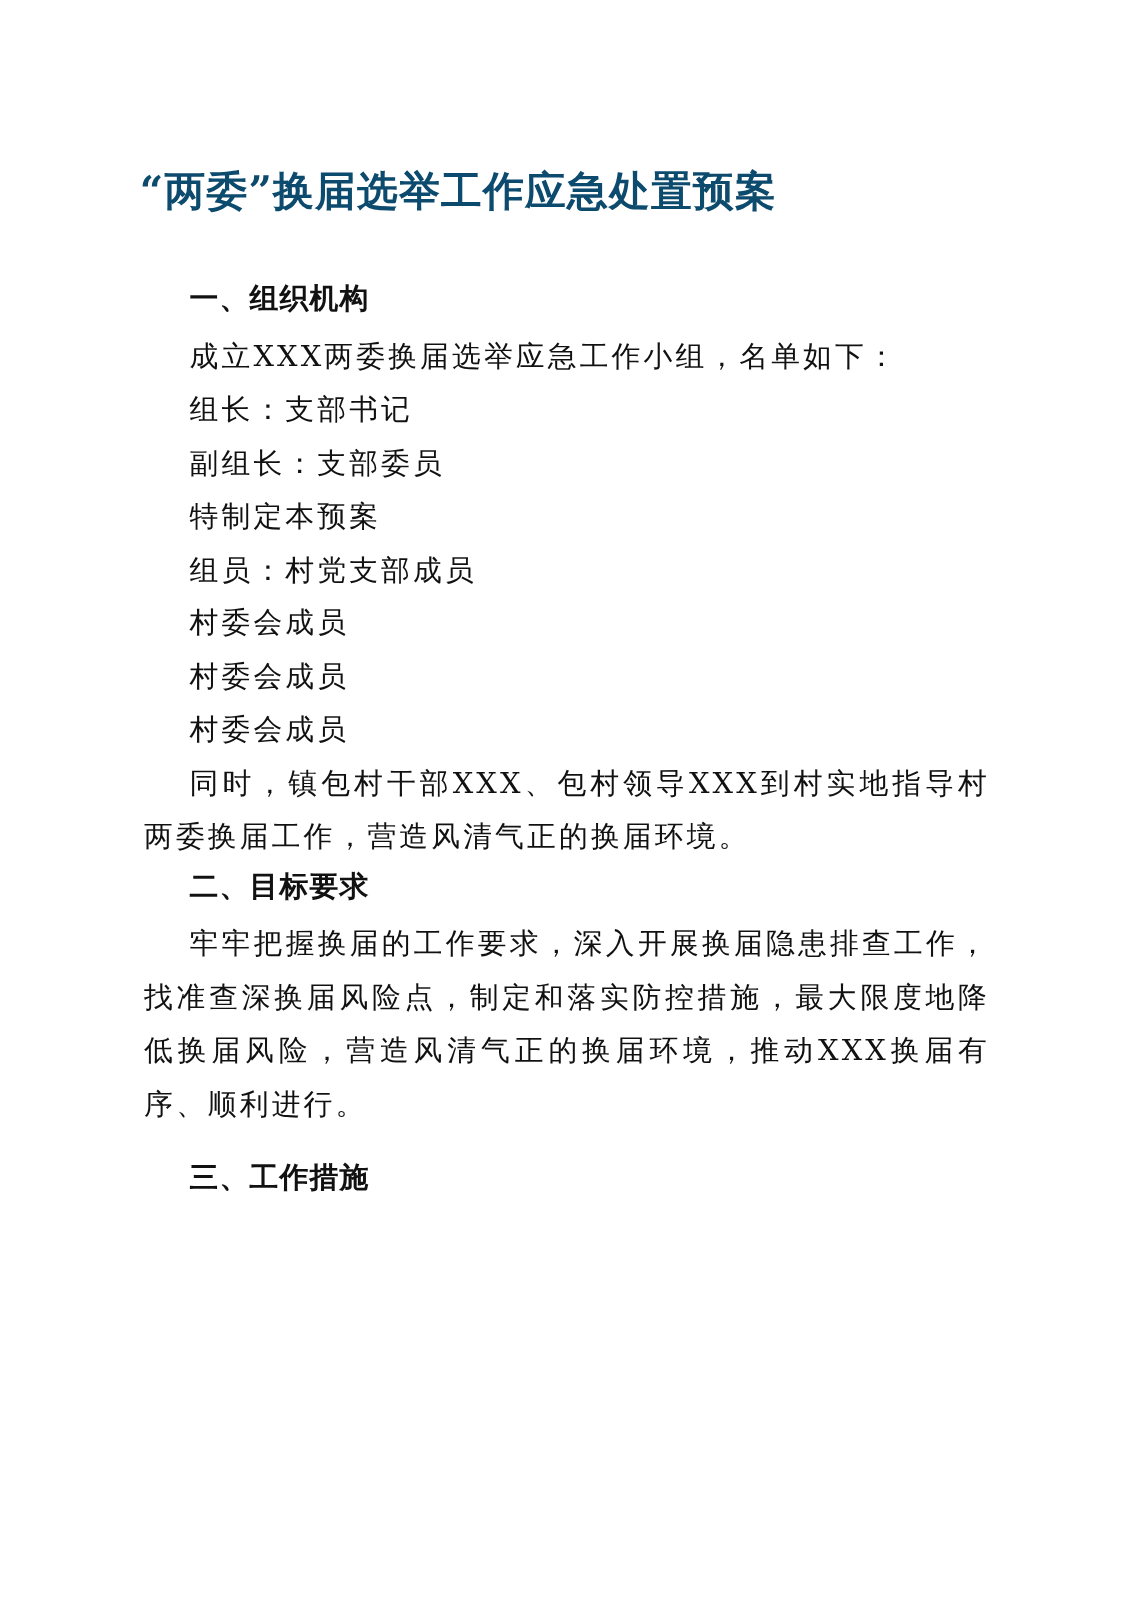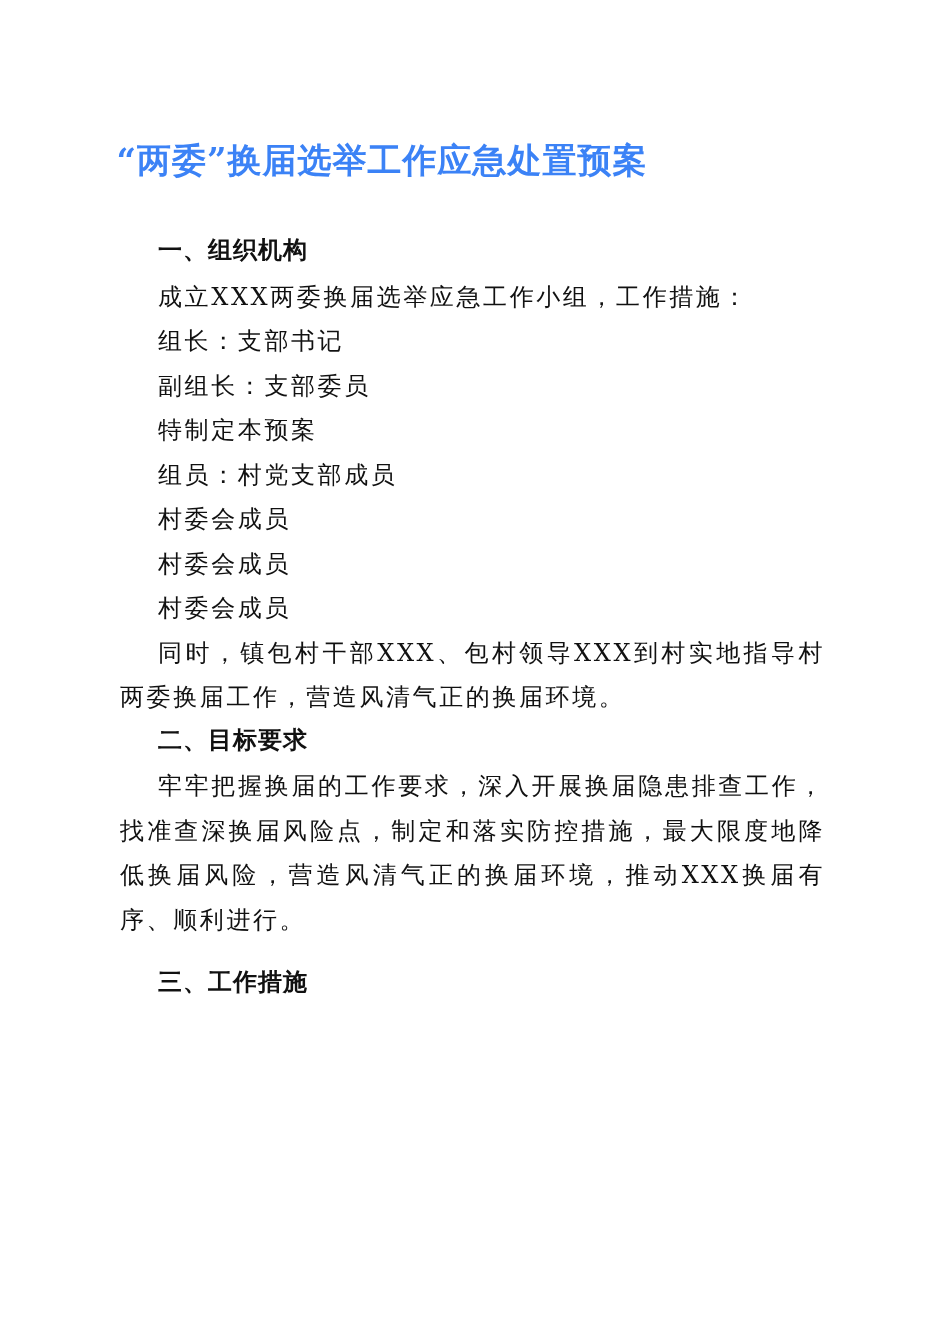--- a/index.html
+++ b/index.html
@@ -25,21 +25,21 @@
       position: absolute;
       left: 0;
       top: 136px;
       width: 764px;
       text-align: center;
       font-family: "DejaVu Serif", "Liberation Serif", serif;
       font-weight: bold;
       font-size: 34px;
       line-height: 48px;
       letter-spacing: 1px;
-      color: #3b82f6;
+      color: #0c4a6e;
     }
     .body-block {
       position: absolute;
       left: 120px;
       width: 705px;
       font-size: 24px;
       line-height: 44.5px;
       letter-spacing: 2.6px;
       text-align: justify;
       text-justify: inter-character;
@@ -66,21 +66,21 @@
 </head>
 <body>
 
 <div class="page">
 
   <div class="title">“两委”换届选举工作应急处置预案</div>
 
   <div class="body-block" style="top:230px;">
 
     <p class="heading">一、组织机构</p>
-    <p class="line">成立XXX两委换届选举应急工作小组，工作措施：</p>
+    <p class="line">成立XXX两委换届选举应急工作小组，名单如下：</p>
     <p class="line">组长：支部书记</p>
     <p class="line">副组长：支部委员</p>
     <p class="line">特制定本预案</p>
     <p class="line">组员：村党支部成员</p>
     <p class="line">村委会成员</p>
     <p class="line">村委会成员</p>
     <p class="line">村委会成员</p>
     <p class="para">同时，镇包村干部XXX、包村领导XXX到村实地指导村两委换届工作，营造风清气正的换届环境。</p>
 
     <p class="heading">二、目标要求</p>

